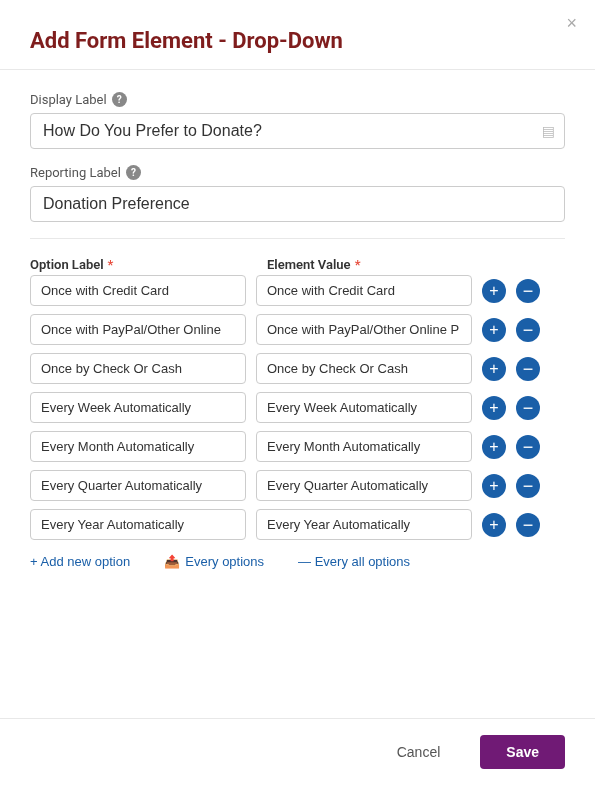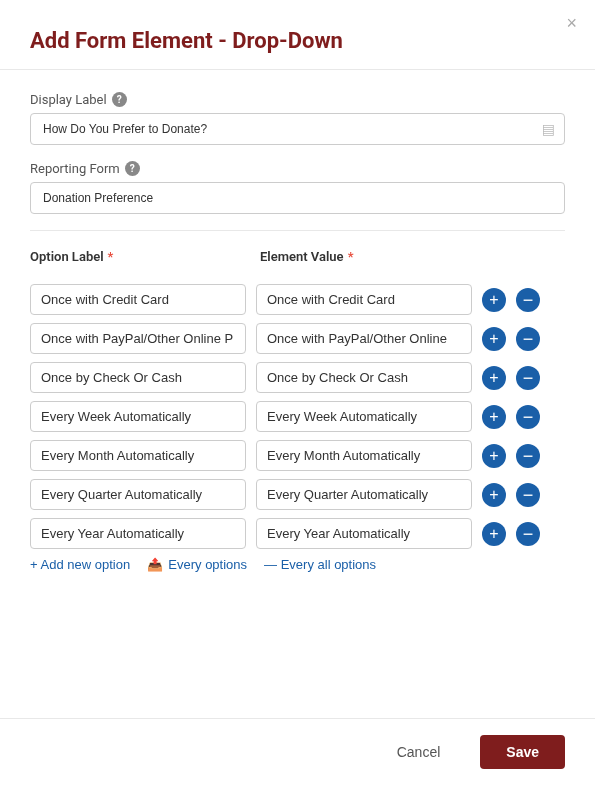--- a/index.html
+++ b/index.html
@@ -63,21 +63,21 @@
       color: #fff;
       font-size: 10px;
       font-weight: bold;
       cursor: default;
     }
     .form-input {
       width: 100%;
       border: 1px solid #ccc;
       border-radius: 4px;
       padding: 8px 12px;
-      font-size: 12px;
+      font-size: 16px;
       color: #333;
       outline: none;
       position: relative;
     }
     .input-with-icon {
       position: relative;
     }
     .input-with-icon input {
       padding-right: 36px;
     }
@@ -150,22 +150,22 @@
       font-size: 18px;
       line-height: 1;
       display: flex;
       align-items: center;
       justify-content: center;
       cursor: pointer;
       flex-shrink: 0;
     }
     .options-actions {
       display: flex;
-      gap: 17px;
-      margin-top: 8px;
+      gap: 34px;
+      margin-top: 14px;
       align-items: flex-end;
     }
     .action-link {
       font-size: 13px;
       color: #1a5fa8;
       cursor: pointer;
       display: flex;
       align-items: center;
       gap: 5px;
       text-decoration: none;
@@ -189,33 +189,33 @@
       padding: 9px 22px;
       border: none;
       background: none;
       color: #555;
       font-size: 14px;
       cursor: pointer;
       border-radius: 4px;
     }
     .btn-save {
       padding: 9px 26px;
-      background: #7f1d1d;
+      background: #701a75;
       color: #fff;
       border: none;
       border-radius: 4px;
       font-size: 14px;
       font-weight: 600;
       cursor: pointer;
     }
     .options-header-row {
       display: flex;
       align-items: flex-start;
-      gap: 10px;
-      margin-bottom: 20px;
+      gap: 17px;
+      margin-bottom: 3px;
     }
   </style>
 </head>
 <body>
 
 <div class="modal">
   <button class="close-btn">×</button>
 
   <div class="modal-header">
     <h1 class="modal-title">Add Form Element - Drop-Down</h1>
@@ -228,21 +228,21 @@
         <span class="help-icon">?</span>
       </div>
       <div class="input-with-icon">
         <input type="text" class="form-input" value="How Do You Prefer to Donate?" style="">
         <span class="input-icon">▤</span>
       </div>
     </div>
 
     <div class="form-group">
       <div class="form-label">
-        <span>Reporting Form</span>
+        <span>Reporting Label</span>
         <span class="help-icon">?</span>
       </div>
       <input type="text" class="form-input" value="Donation Preference" style="">
     </div>
 
     <div class="divider"></div>
 
     <div class="options-section">
       <div class="options-header-row">
         <div class="options-col-label col-label">
@@ -256,22 +256,22 @@
       </div>
 
       <div id="options-rows">
           <div class="option-row">
             <input type="text" class="option-input" value="Once with Credit Card" style="">
             <input type="text" class="option-input" value="Once with Credit Card" style="">
             <button class="btn-add-circle">+</button>
             <button class="btn-remove-circle">−</button>
           </div>
           <div class="option-row">
+            <input type="text" class="option-input" value="Once with PayPal/Other Online" style="">
             <input type="text" class="option-input" value="Once with PayPal/Other Online P" style="">
-            <input type="text" class="option-input" value="Once with PayPal/Other Online" style="">
             <button class="btn-add-circle">+</button>
             <button class="btn-remove-circle">−</button>
           </div>
           <div class="option-row">
             <input type="text" class="option-input" value="Once by Check Or Cash" style="">
             <input type="text" class="option-input" value="Once by Check Or Cash" style="">
             <button class="btn-add-circle">+</button>
             <button class="btn-remove-circle">−</button>
           </div>
           <div class="option-row">

